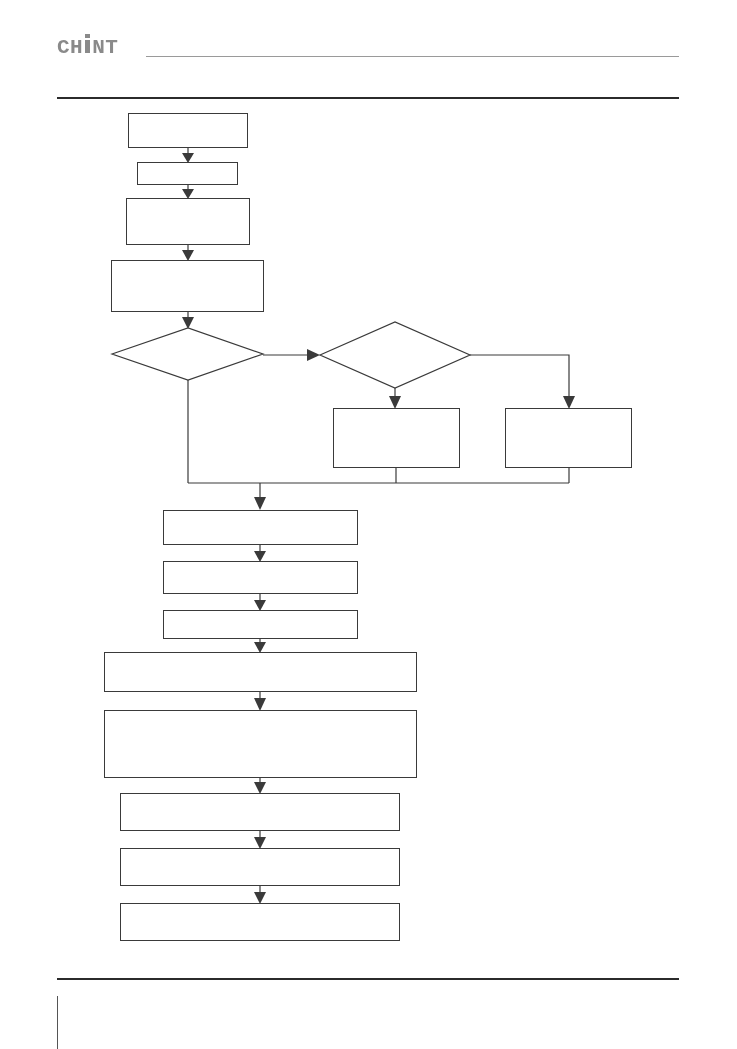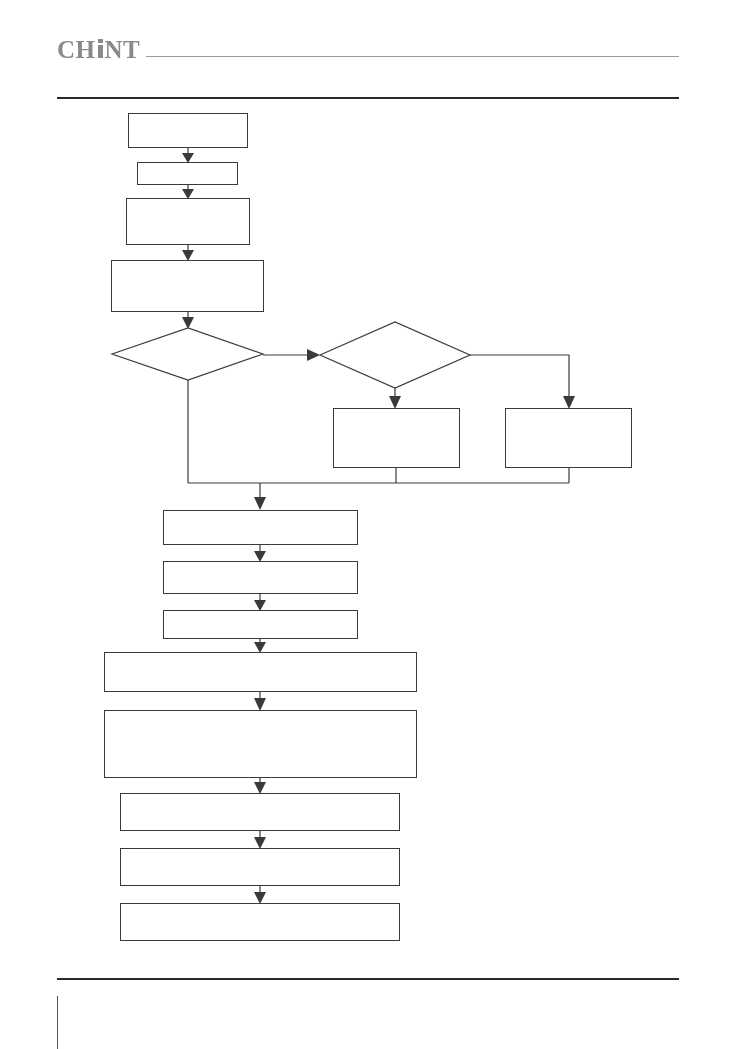--- a/index.html
+++ b/index.html
@@ -20,22 +20,22 @@
     position: absolute;
     left: 0;
     top: 0;
     width: 737px;
     height: 100px;
   }
   #brand-logo {
     position: absolute;
     left: 57px;
     top: 37px;
-    font-family: Liberation Serif, serif;
-    font-size: 25px;
+    font-family: Liberation Mono, monospace;
+    font-size: 21px;
     font-weight: bold;
     letter-spacing: 0.5px;
     color: #8a8a8a;
     line-height: 1;
     user-select: none;
   }
   
   #brand-logo .mark-i {
     display: inline-block;
     position: relative;

